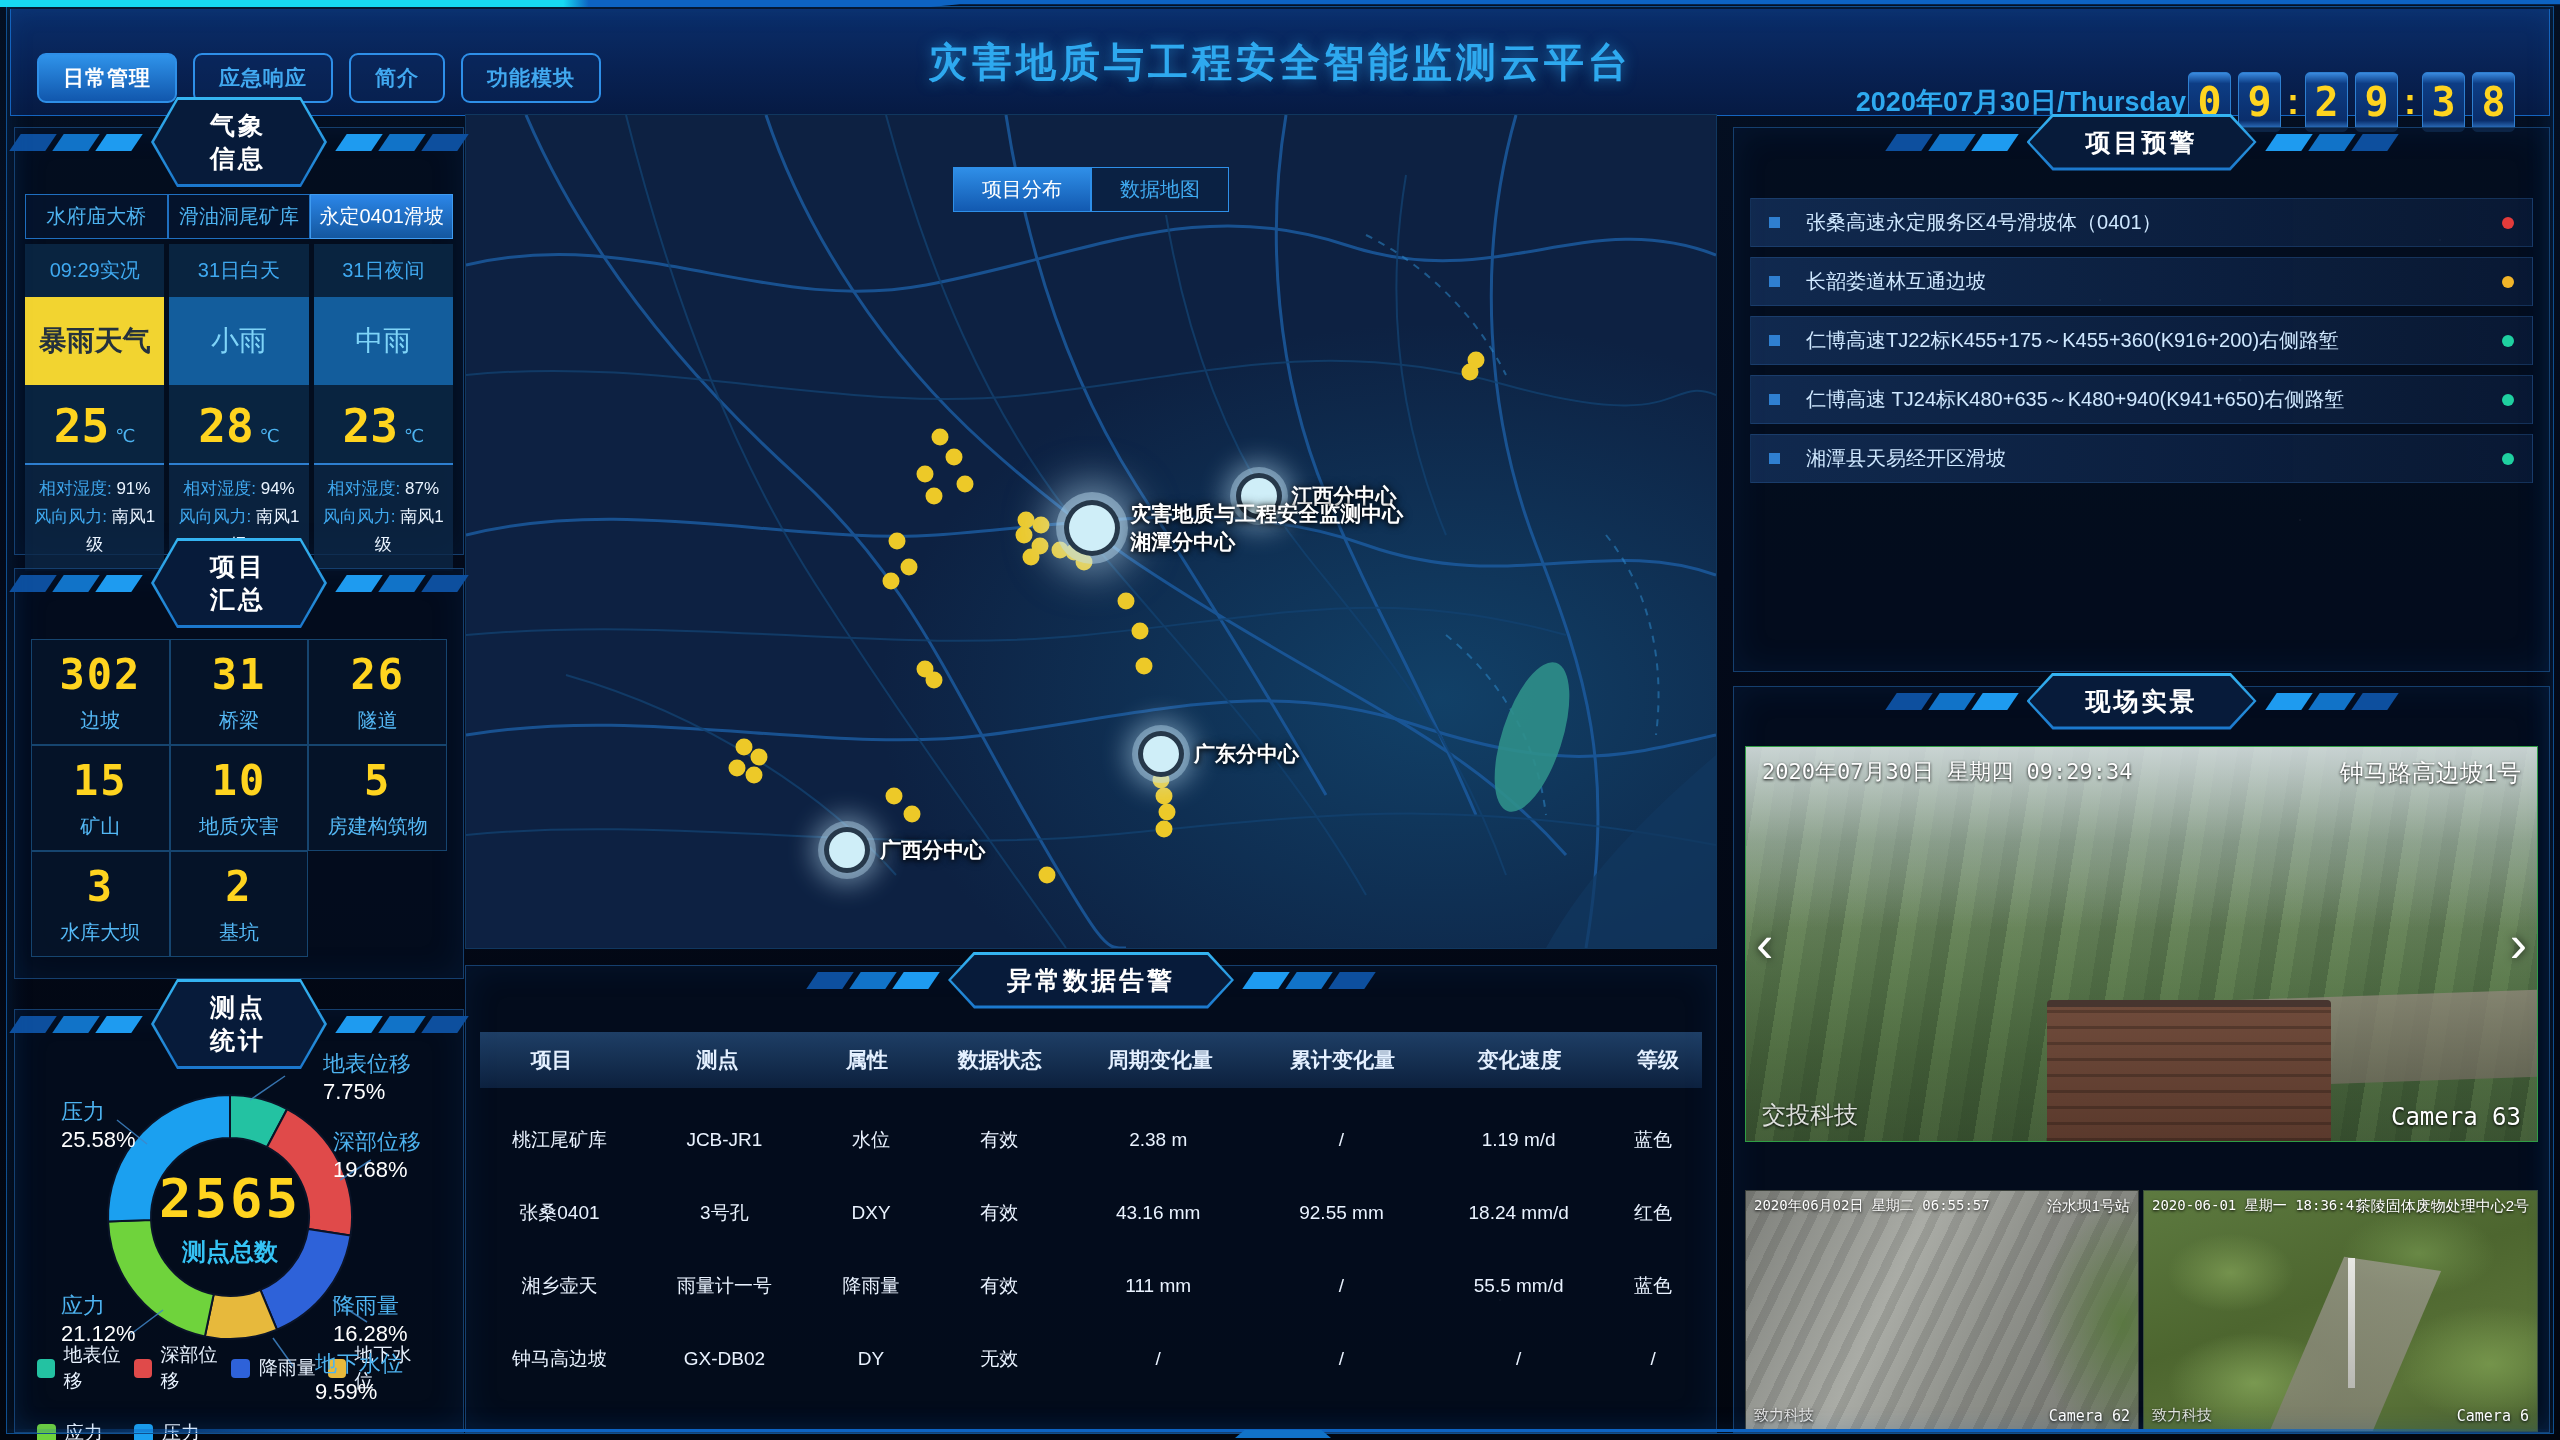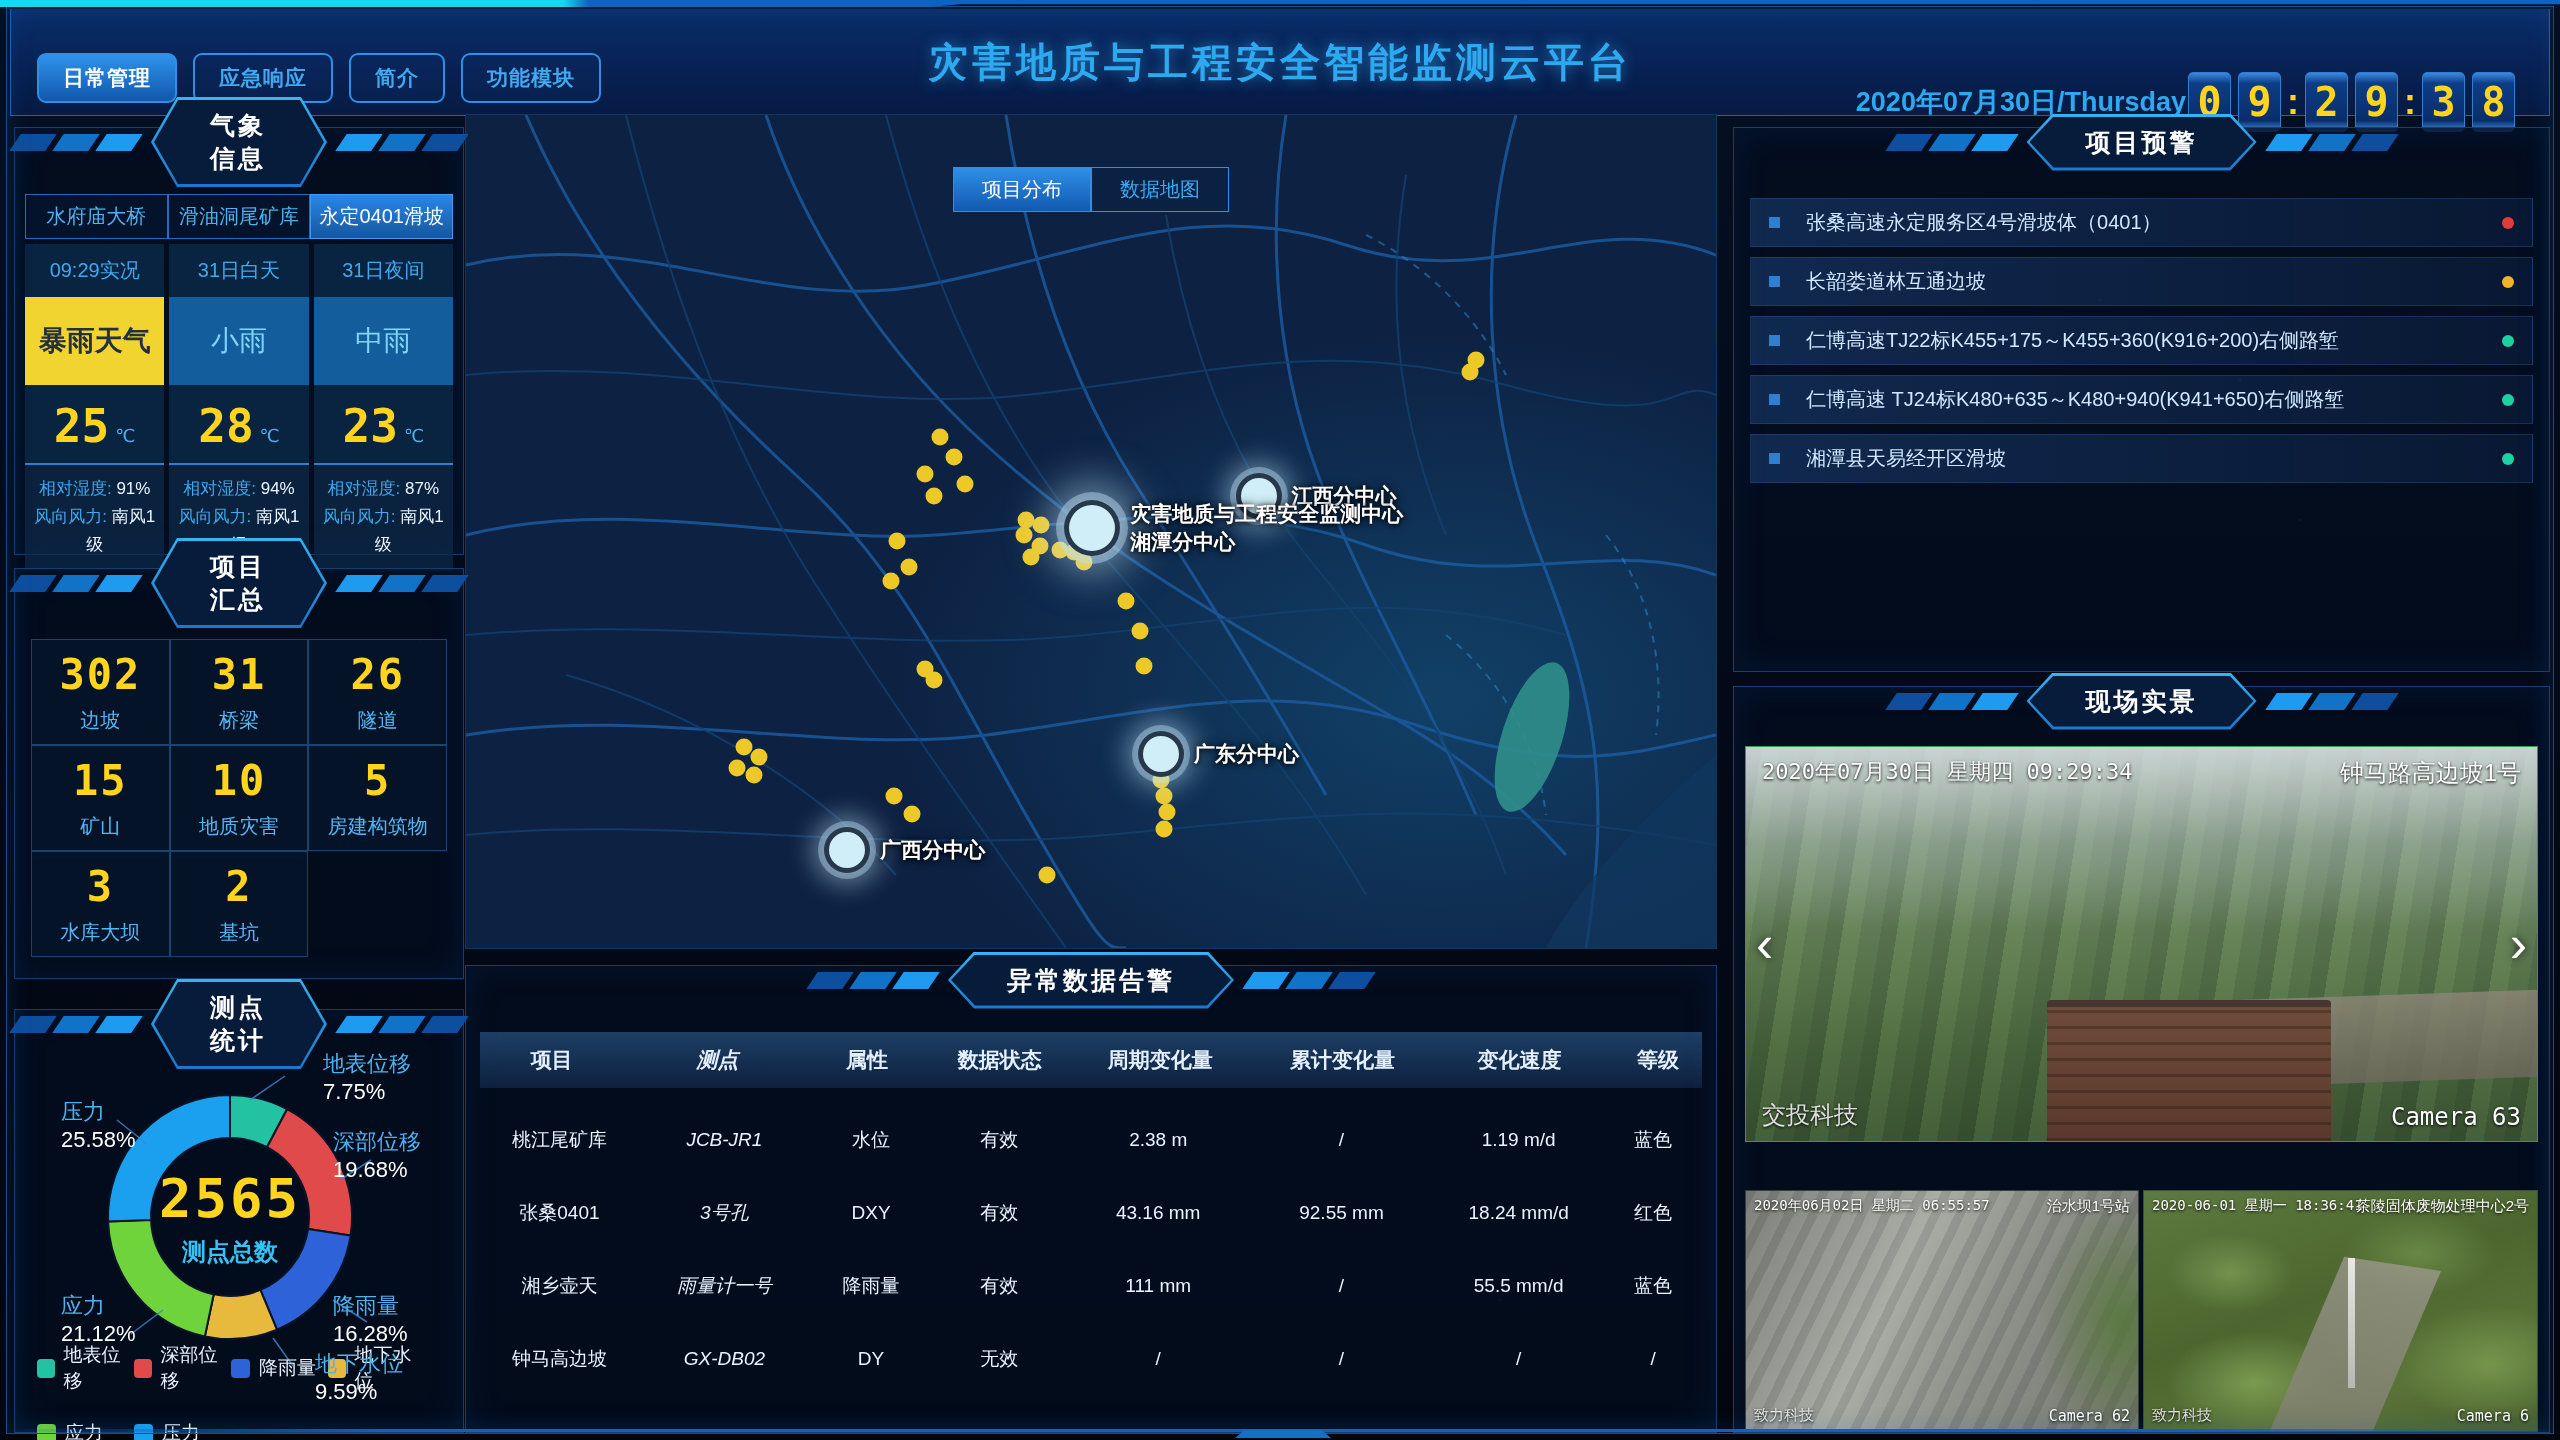--- a/index.html
+++ b/index.html
@@ -104,21 +104,21 @@
   .cmark .lab small{display:block;font-size:21px;font-weight:bold;}
 
   
   #alerts{left:465px;top:965px;width:1250px;height:466px;}
   .thead{position:absolute;left:14px;right:14px;top:66px;height:56px;display:flex;align-items:center;
     background:linear-gradient(180deg,rgba(52,104,162,.55),rgba(28,66,116,.38));gap:17px;}
   .thead span{font-size:21px;color:#e4f0ff;font-weight:bold;text-align:center;}
   .tbody{position:absolute;left:14px;right:14px;top:122px;bottom:10px;overflow:hidden;}
   .trow{display:flex;align-items:center;height:73px;}
   .trow span{font-size:19px;color:#eaf3ff;text-align:center;}
-  .c0{width:13%;} .c1{width:14%;font-style:italic;} .c2{width:10%;} .c3{width:11%;} .c4{width:15%;} .c5{width:15%;} .c6{width:14%;} .c7{width:8%;}
+  .c0{width:13%;} .c1{width:14%;} .c2{width:10%;} .c3{width:11%;} .c4{width:15%;} .c5{width:15%;} .c6{width:14%;} .c7{width:8%;}
 
   
   #warnings{left:1733px;top:127px;width:815px;height:543px;}
   .wlist{position:absolute;left:16px;right:16px;top:70px;}
   .wrow{display:flex;align-items:center;height:47px;margin-bottom:10px;padding:0 18px;
     background:linear-gradient(90deg,rgba(28,64,118,.55),rgba(14,36,74,.48));border:1px solid rgba(42,96,160,.35);cursor:pointer;}
   .wrow .sq{width:11px;height:11px;background:#2f7fd0;margin-right:26px;flex:none;}
   .wrow .txt{flex:1;font-size:20px;color:#cfe8ff;white-space:nowrap;overflow:hidden;}
   .wrow .st{width:12px;height:12px;border-radius:50%;flex:none;margin-left:12px;}
 

